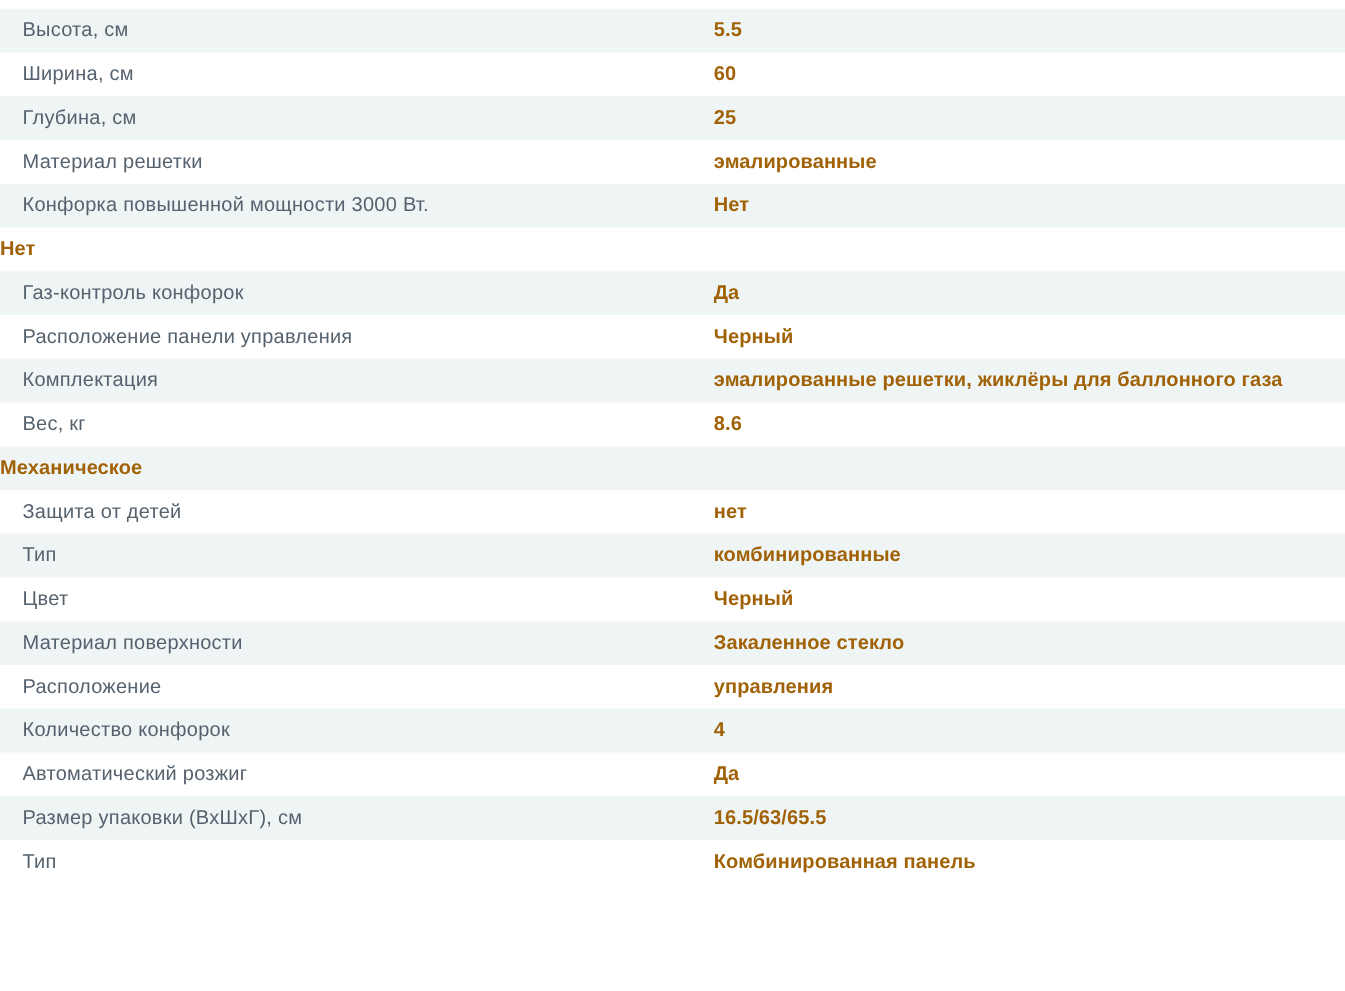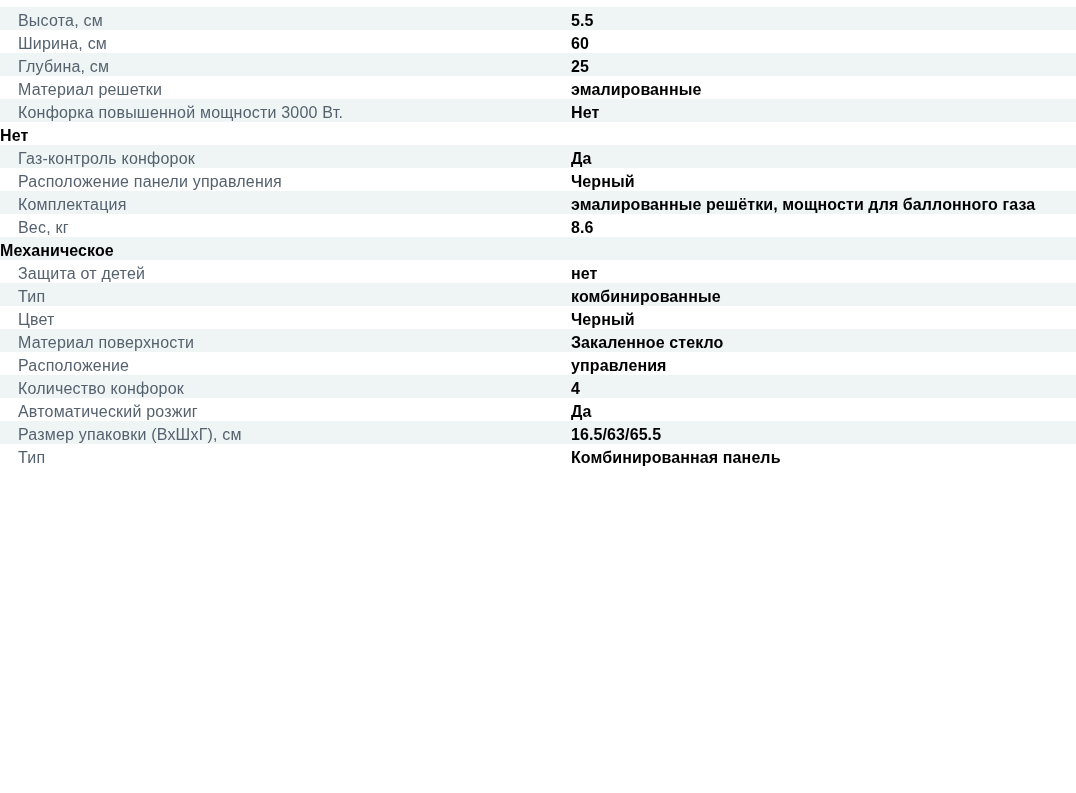--- a/index.html
+++ b/index.html
@@ -10,22 +10,22 @@
   }
   .spec-table {
     width: 1076px;
     height: 793px;
     padding-top: 7px;
     box-sizing: border-box;
     overflow: hidden;
   }
   .spec-row {
     display: flex;
-    align-items: flex-end;
-    height: 23px;
+    align-items: center;
+    height: 35px;
     width: 100%;
     box-sizing: border-box;
   }
   .spec-row.striped {
     background: #eff5f5;
   }
   .spec-label {
     width: 571px;
     padding-left: 18px;
     box-sizing: border-box;
@@ -34,21 +34,21 @@
     font-weight: 400;
     color: #55626e;
     letter-spacing: 0.2px;
     white-space: nowrap;
     overflow: hidden;
   }
   .spec-value {
     flex: 1 1 auto;
     font-size: 16px;
     font-weight: 700;
-    color: #000000;
+    color: #a16207;
     letter-spacing: 0.1px;
     white-space: nowrap;
     overflow: hidden;
     padding-right: 8px;
   }
 </style>
 </head>
 <body>
 
 <div class="spec-table">
@@ -78,21 +78,21 @@
     <div class="spec-row striped">
       <div class="spec-label">Газ-контроль конфорок</div>
       <div class="spec-value">Да</div>
     </div>
     <div class="spec-row">
       <div class="spec-label">Расположение панели управления</div>
       <div class="spec-value">Черный</div>
     </div>
     <div class="spec-row striped">
       <div class="spec-label">Комплектация</div>
-      <div class="spec-value">эмалированные решётки, мощности для баллонного газа</div>
+      <div class="spec-value">эмалированные решетки, жиклёры для баллонного газа</div>
     </div>
     <div class="spec-row">
       <div class="spec-label">Вес, кг</div>
       <div class="spec-value">8.6</div>
     </div>
     <div class="spec-row striped">
       <div class="spec-value">Механическое</div>
     </div>
     <div class="spec-row">
       <div class="spec-label">Защита от детей</div>

